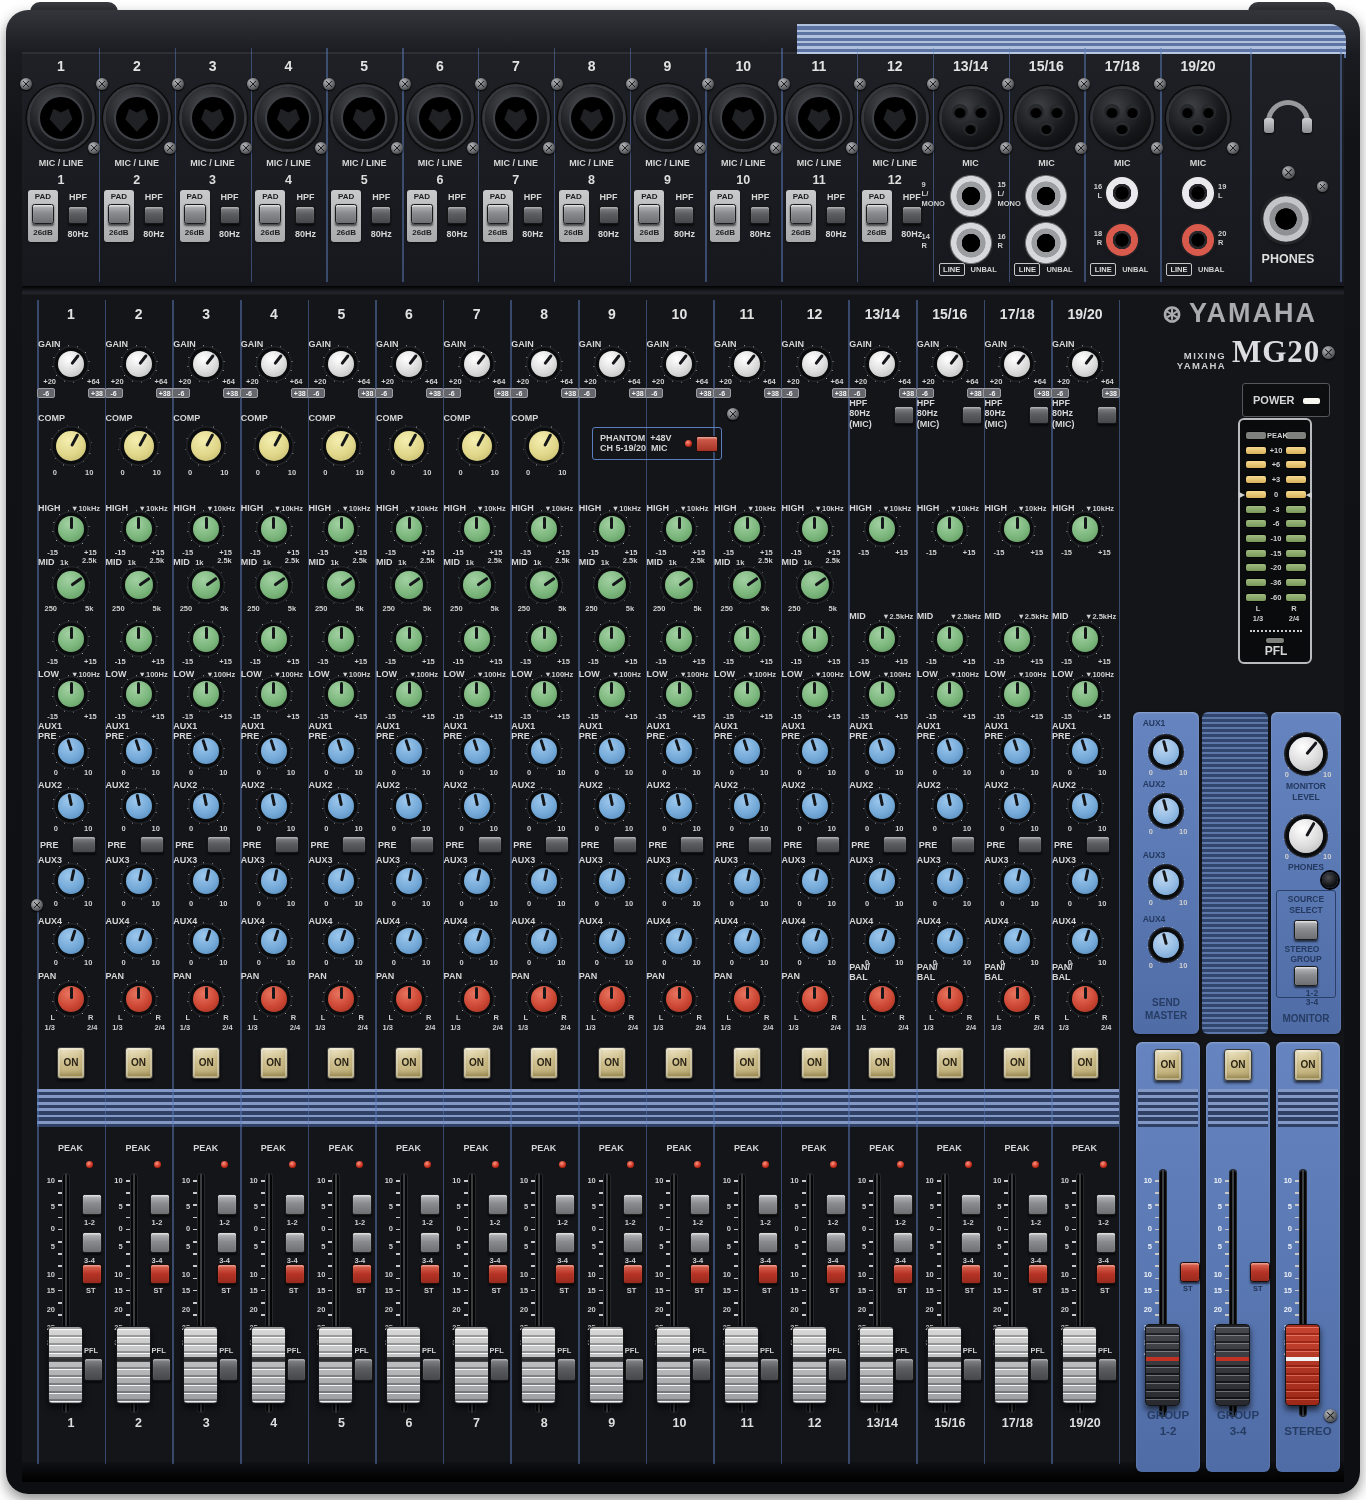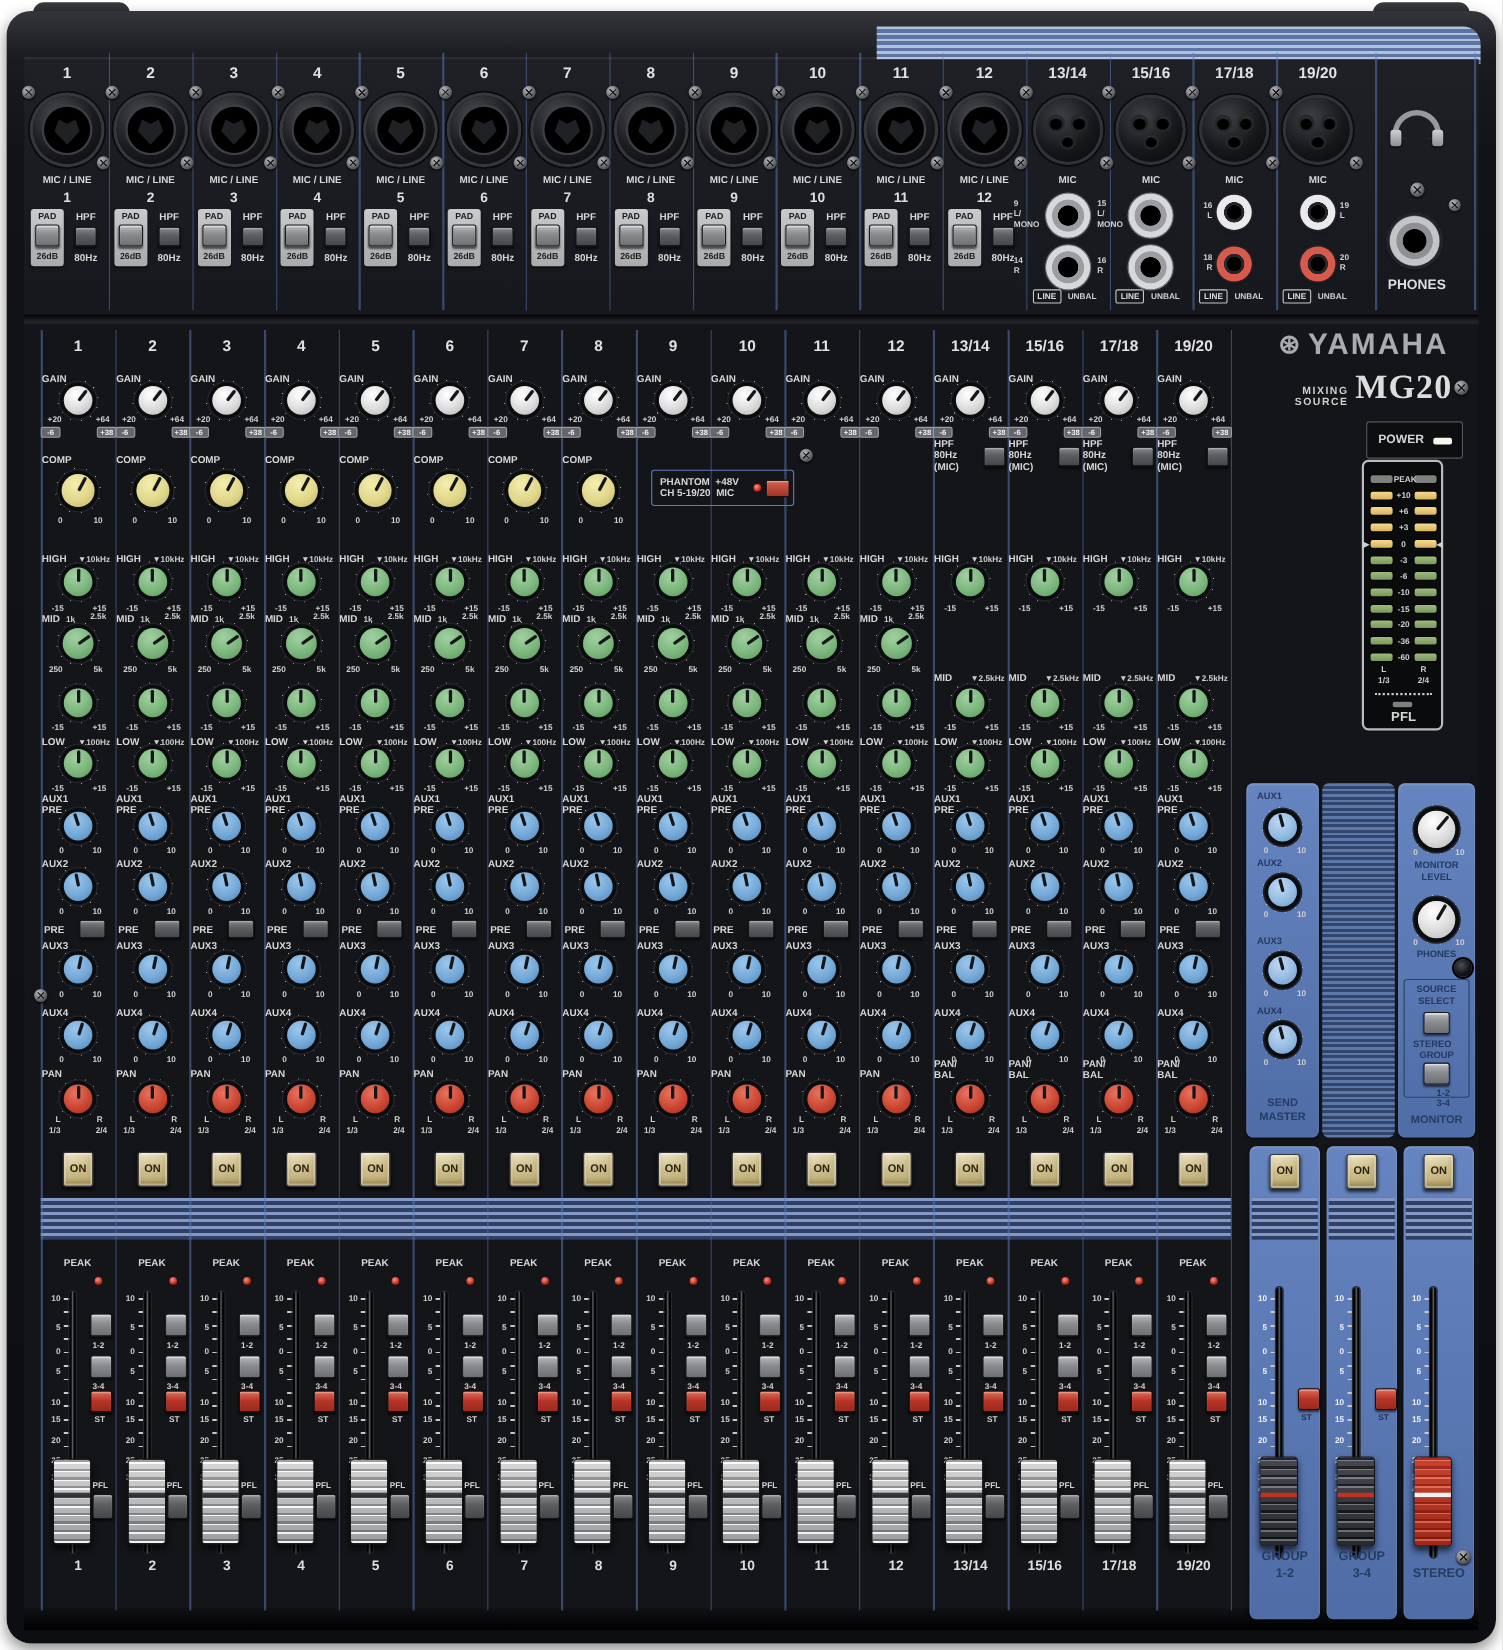--- a/index.html
+++ b/index.html
@@ -2943,21 +2943,21 @@
     <div class="abs t7" style="left: 1098px; top: 1346px; width: 24px;">PFL</div>
     <div class="abs dbtn" style="left: 1098px; top: 1358px; width: 19px; height: 23px;"></div>
     <div class="abs t tc med" style="left: 1053px; top: 1416px; width: 64px;">19/20</div>
     <div class="abs phbox" style="left: 592px; top: 427px; width: 130px; height: 33px;"></div>
     <div class="abs t" style="left: 600px; top: 433px; width: 96px;">PHANTOM  +48V
 CH 5-19/20  MIC</div>
     <div class="abs led" style="left: 685px; top: 440px; width: 7px; height: 7px;"></div>
     <div class="abs pswitch" style="left: 696px; top: 436px; width: 22px; height: 16px;"></div>
     <div class="abs logo" style="left: 1150px; top: 300px; width: 206px;">YAMAHA</div>
     <div class="abs logo" style="left: 1158px; top: 302px; width: 30px; font-size: 24px;">⊛</div>
-    <div class="abs mixc" style="left: 1134px; top: 351px; width: 92px;">MIXING SOURCE</div>
+    <div class="abs mixc" style="left: 1134px; top: 351px; width: 92px;">MIXING YAMAHA</div>
     <div class="abs mg" style="left: 1232px; top: 336px; width: 90px;">MG20</div>
     <div class="abs screw" style="left: 1321.5px; top: 345.5px; width: 13px; height: 13px;">
       <div class="abs sx"></div>
     </div>
     <div class="abs pwr" style="left: 1242px; top: 383px; width: 88px; height: 34px;">
       <div class="abs t" style="left: 10px; top: 10px; width: 50px; font-size: 11px;">POWER</div>
       <div class="abs capline" style="top: 14px; height: 6px; left: 60px; width: 17px; background: rgb(247, 247, 240); border-radius: 2px;"></div>
     </div>
     <div class="abs mbox" style="left: 1238px; top: 418px; width: 74px; height: 246px;"></div>
     <div class="abs seg gray" style="left: 1246px; top: 432px; width: 20px; height: 7px;"></div>

